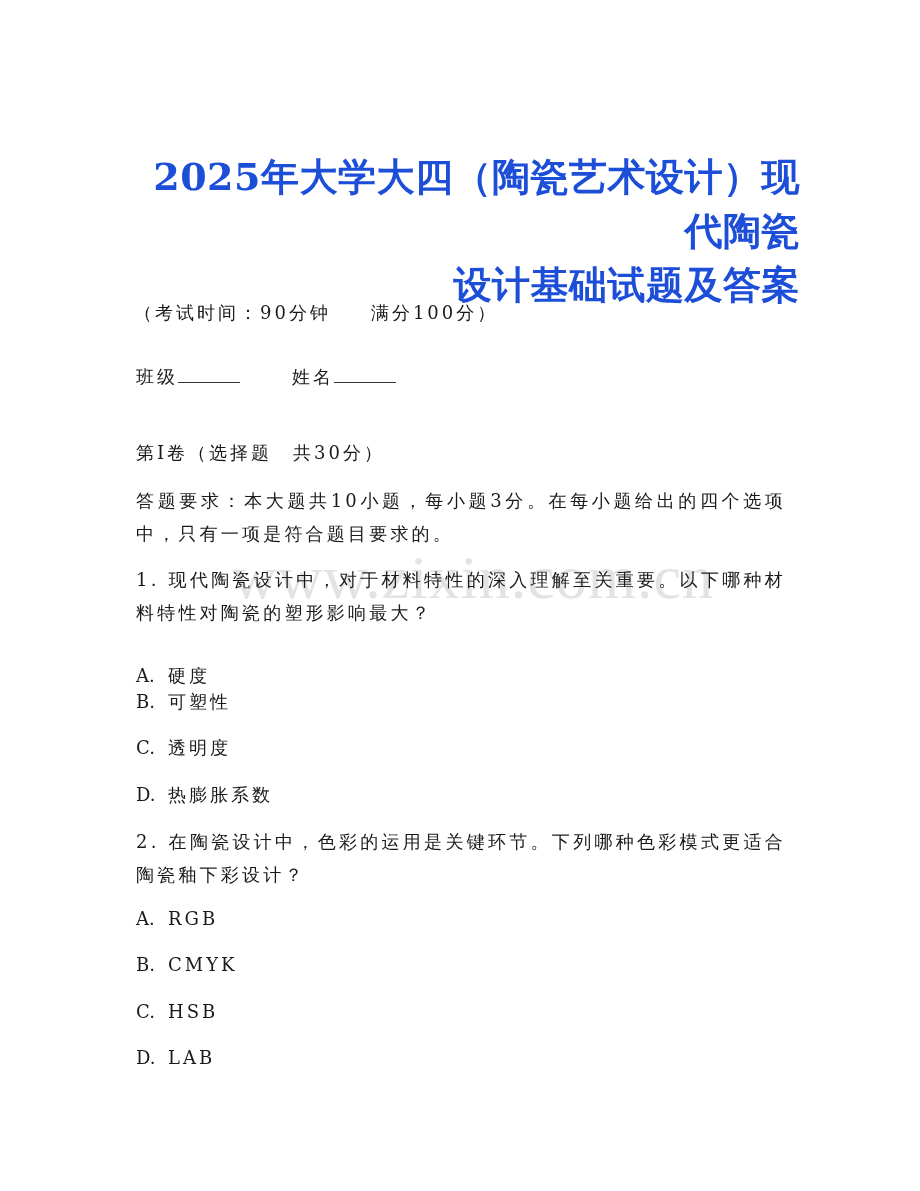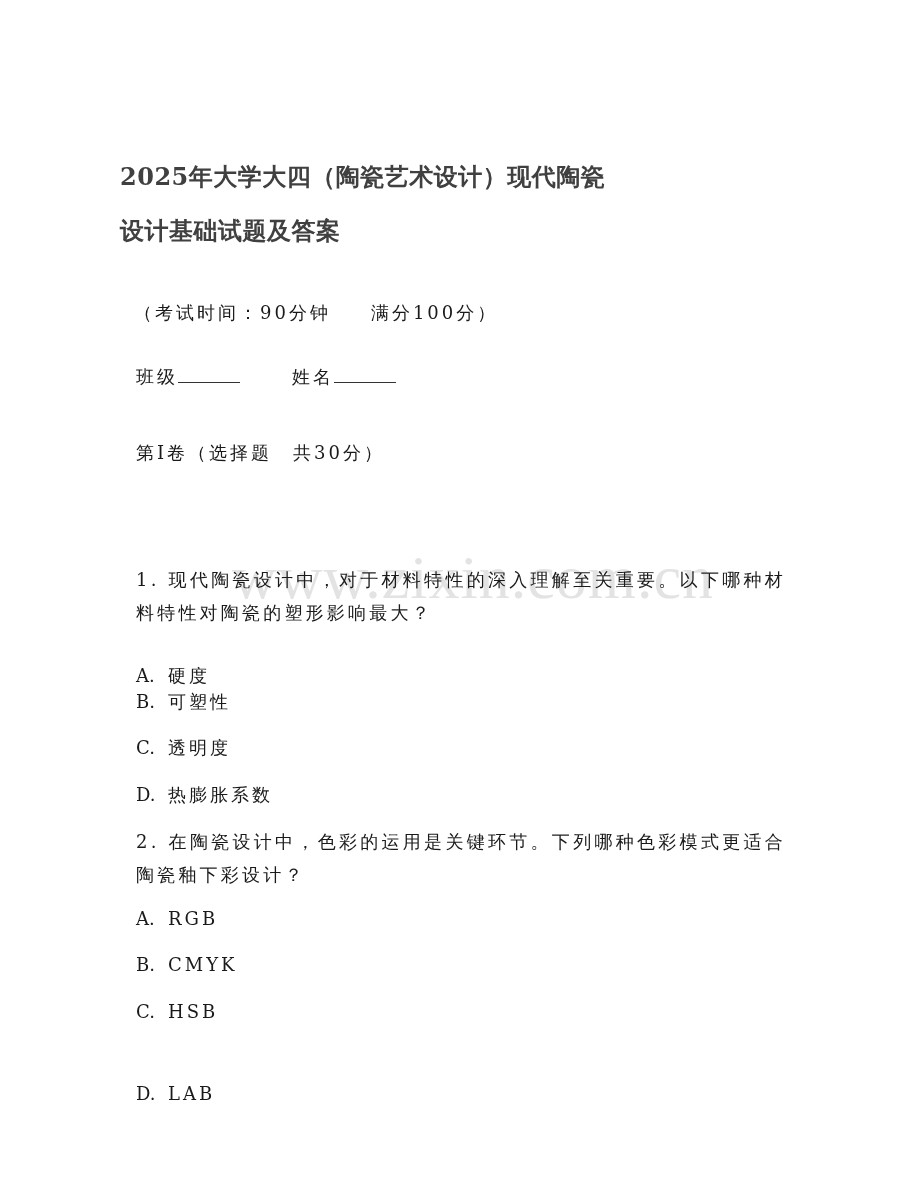--- a/index.html
+++ b/index.html
@@ -19,27 +19,27 @@
       position: absolute;
       left: 0; top: 0;
       width: 920px;
       height: 1191px;
     }
     .title {
       position: absolute;
       left: 120px;
       top: 150px;
       width: 680px;
-      text-align: left;
+      text-align: right;
       font-family: "DejaVu Serif", "Liberation Serif", serif;
       font-weight: bold;
-      font-size: 24px;
+      font-size: 38px;
       line-height: 54px;
       letter-spacing: 0.5px;
-      color: #404040;
+      color: #1d4ed8;
     }
     .line {
       position: absolute;
       left: 136px;
       font-size: 18px;
       line-height: 22px;
       white-space: nowrap;
       letter-spacing: 3px;
       color: #1a1a1a;
     }
@@ -92,20 +92,21 @@
   <div class="line fg" style="top:302px; left:134px;">
     <span>（</span><span>考试时间：90分钟</span><span class="gap" style="width:40px;"></span><span>满分100分</span><span>）</span>
   </div>
 
   <div class="line fg" style="top:364px;">
     <span>班级</span><span class="blank"></span><span class="gap" style="width:52px;"></span><span>姓名</span><span class="blank"></span>
   </div>
 
   <div class="line fg" style="top:442px;">第Ⅰ卷（选择题　共30分）</div>
 
+  <div class="para fg" style="top:484px;">答题要求：本大题共10小题，每小题3分。在每小题给出的四个选项中，只有一项是符合题目要求的。</div>
 
   <div class="para fg" style="top:563px;">
     <span>1.</span>
     <span>现代陶瓷设计中，对于材料特性的深入理解至关重要。以下哪种材料特性对陶瓷的塑形影响最大？</span>
   </div>
 
   <div class="line fg" style="top:645px;margin-top:20px;">
     <span class="opt-letter">A.</span><span>硬度</span>
   </div>
   <div class="line fg" style="top:691px;">
@@ -125,17 +126,17 @@
 
   <div class="line fg" style="top:908px;">
     <span class="opt-letter">A.</span><span>RGB</span>
   </div>
   <div class="line fg" style="top:954px;">
     <span class="opt-letter">B.</span><span>CMYK</span>
   </div>
   <div class="line fg" style="top:1001px;">
     <span class="opt-letter">C.</span><span>HSB</span>
   </div>
-  <div class="line fg" style="top:1047px;margin-top:36px;">
+  <div class="line fg" style="top:1047px;">
     <span class="opt-letter">D.</span><span>LAB</span>
   </div>
 
 </div>
 
 </body></html>

